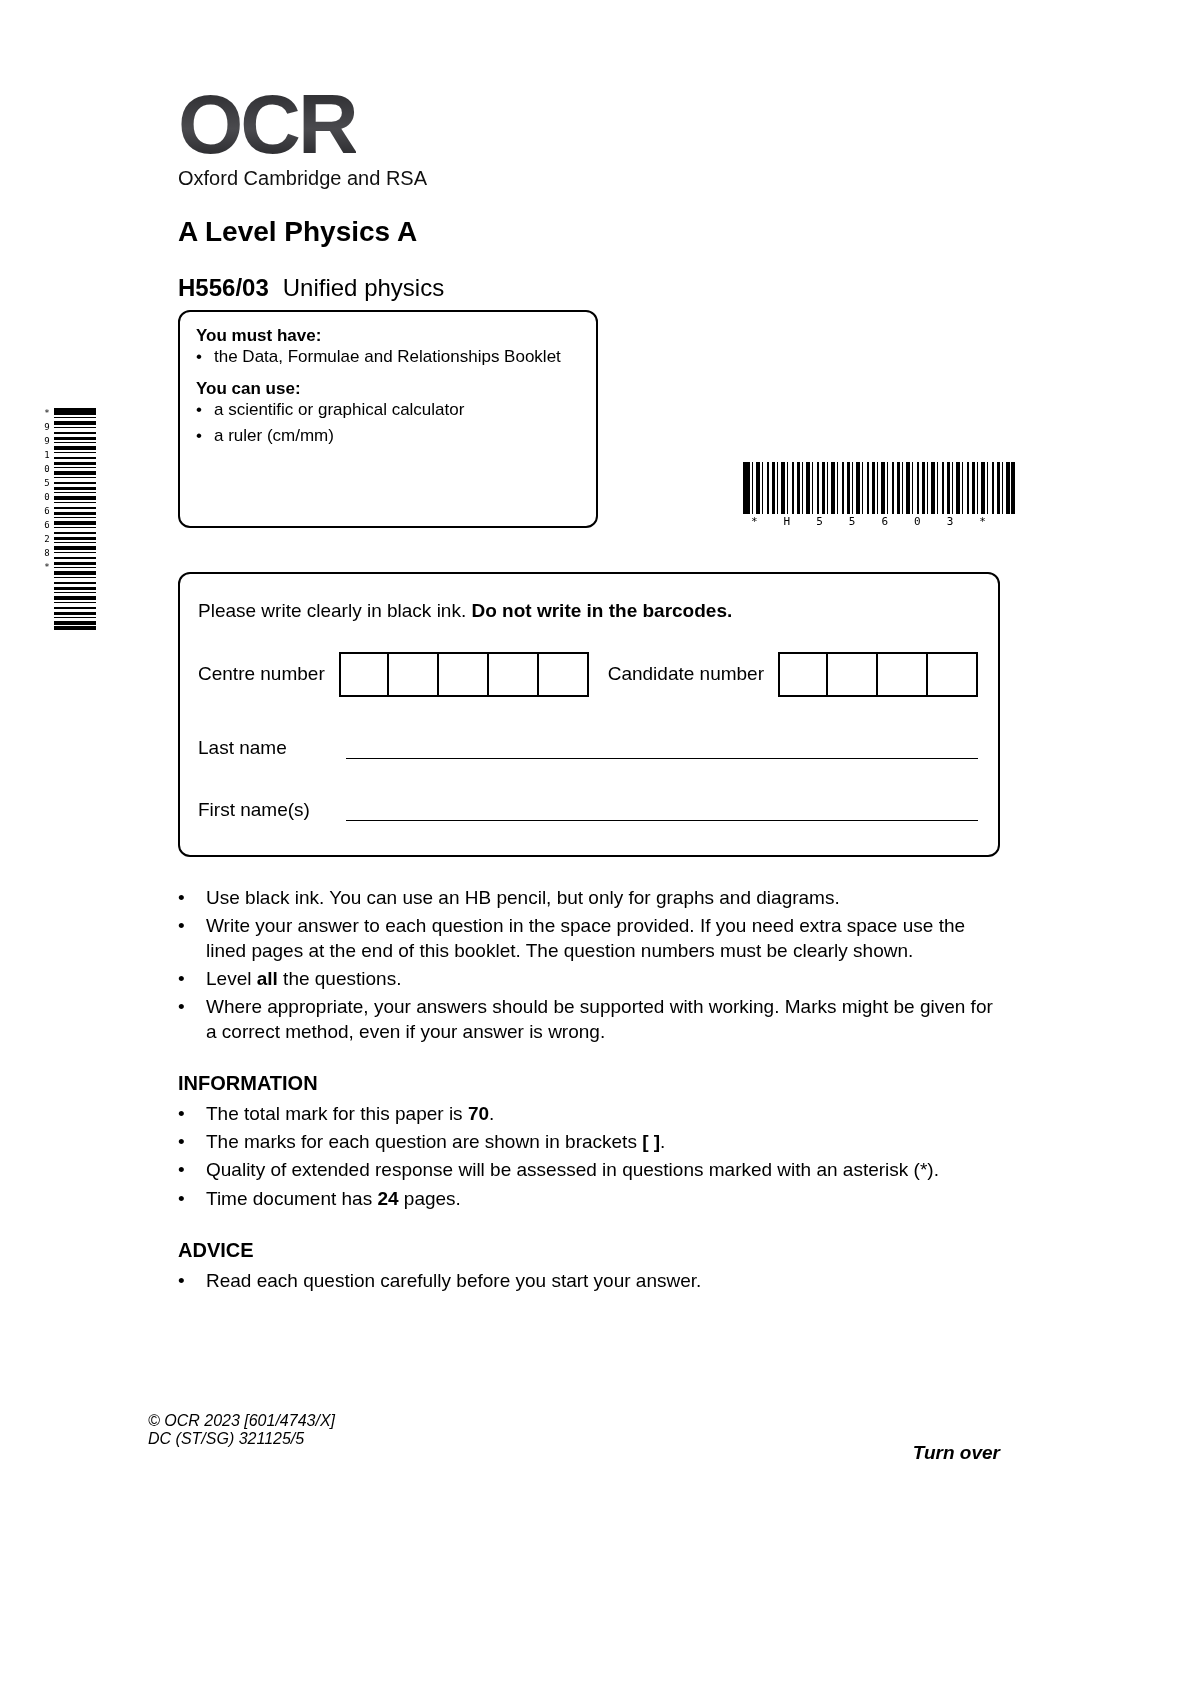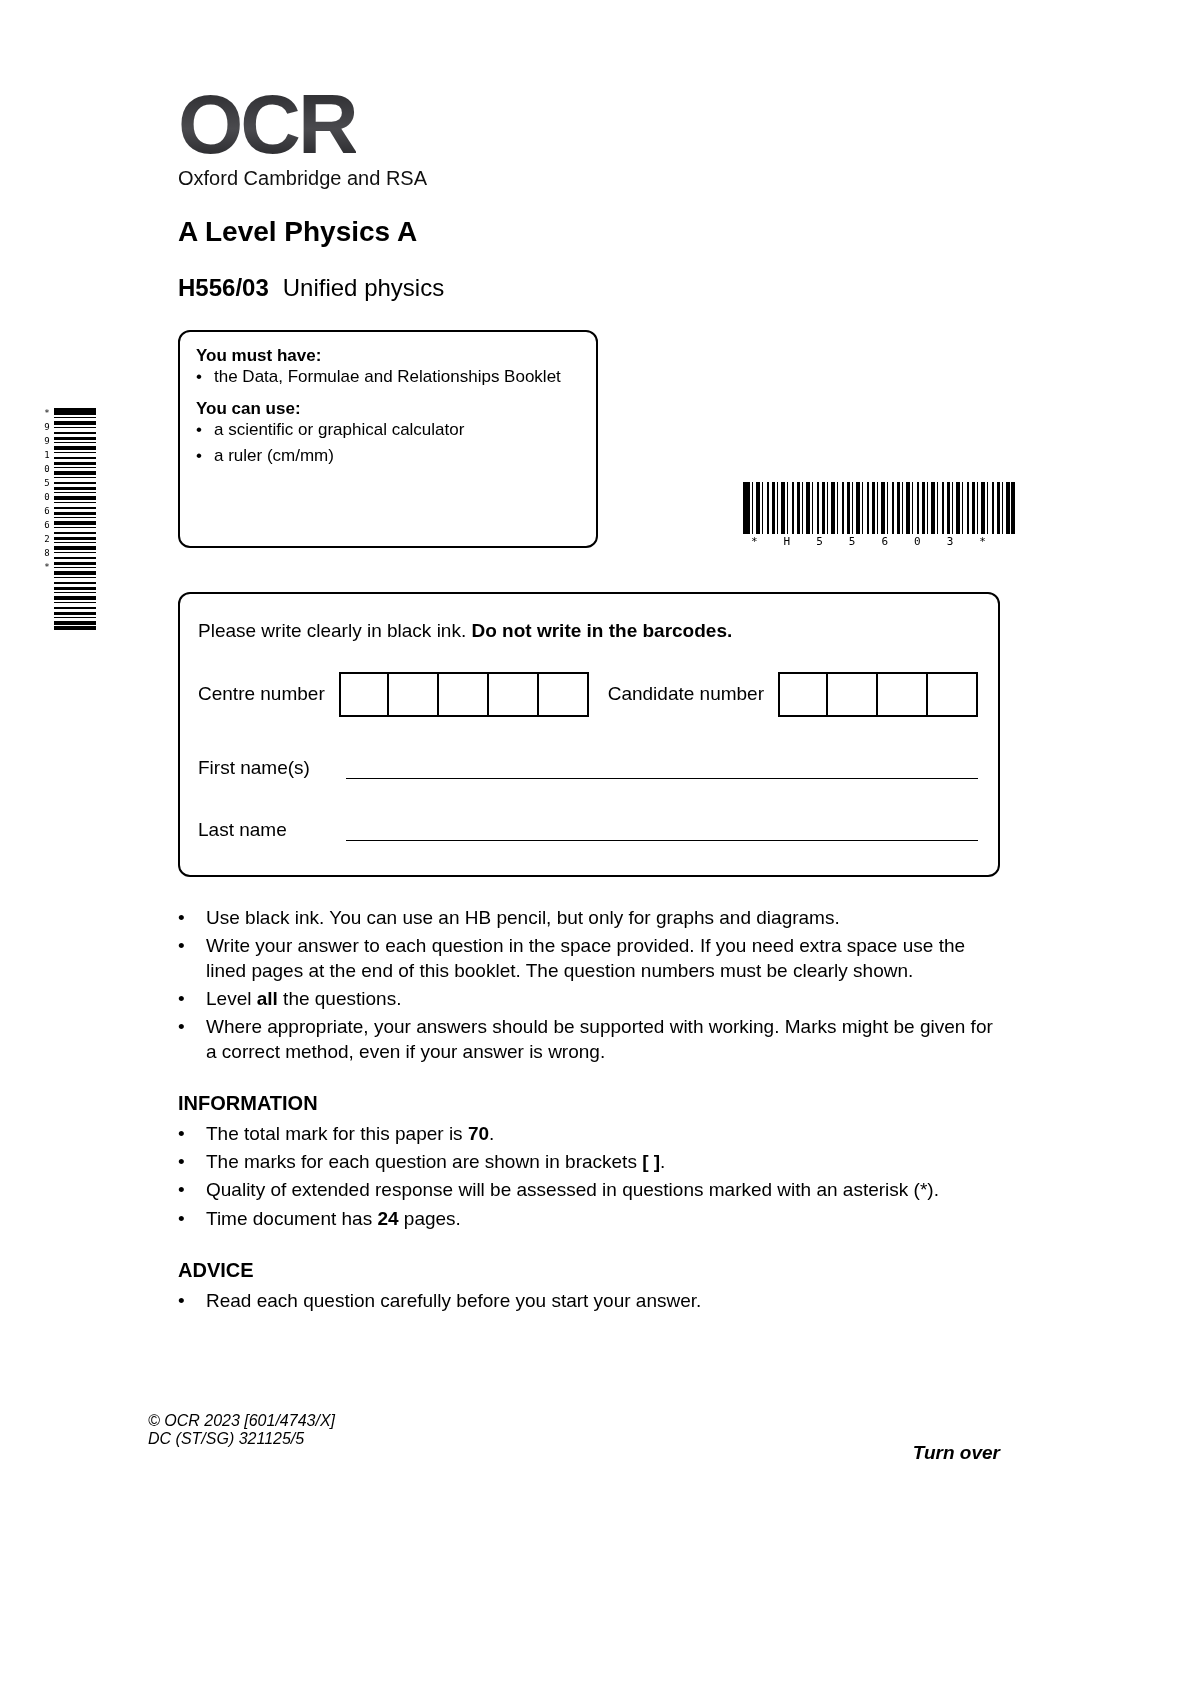--- a/index.html
+++ b/index.html
@@ -38,21 +38,21 @@
   .logo-tagline {
     font-size: 20px;
     color: #111;
     margin-top: 2px;
     margin-bottom: 26px;
   }
 
   
   .doc-title   { font-size: 35px; font-weight: 700; margin-bottom: 22px; }
   .doc-subtitle{ font-size: 28px; font-weight: 700; margin-bottom: 26px; }
-  .paper-line  { font-size: 24px; margin-bottom: 28px; }
+  .paper-line  { font-size: 24px; margin-bottom: 8px; }
   .paper-code  { font-weight: 700; margin-right: 14px; }
   .time-line   { font-size: 19px; font-weight: 700; margin-bottom: 26px; }
 
   
   .band { position: relative; height: 240px; margin-bottom: 22px; }
   .materials-box {
     position: absolute; left: 0; top: 0;
     width: 420px; min-height: 218px;
     border: 2.5px solid #000; border-radius: 12px;
     padding: 14px 16px;
@@ -210,25 +210,25 @@
           </div>
         <span class="num-label num-label-2">Candidate number</span>
         <div class="cells">
             <div class="cell"></div>
             <div class="cell"></div>
             <div class="cell"></div>
             <div class="cell"></div>
           </div>
       </div>
       <div class="name-row">
+        <span class="name-label">Last name</span>
+        <span class="name-line"></span>
+      </div>
+      <div class="name-row">
         <span class="name-label">First name(s)</span>
-        <span class="name-line"></span>
-      </div>
-      <div class="name-row">
-        <span class="name-label">Last name</span>
         <span class="name-line"></span>
       </div>
     </div>
 
     <div class="section">
       <div>
           <div class="bullet-item">
             <span class="bullet">•</span>
             <span class="bullet-text"><span>Use black ink. You can use an HB pencil, but only for graphs and diagrams.</span></span>
           </div>

